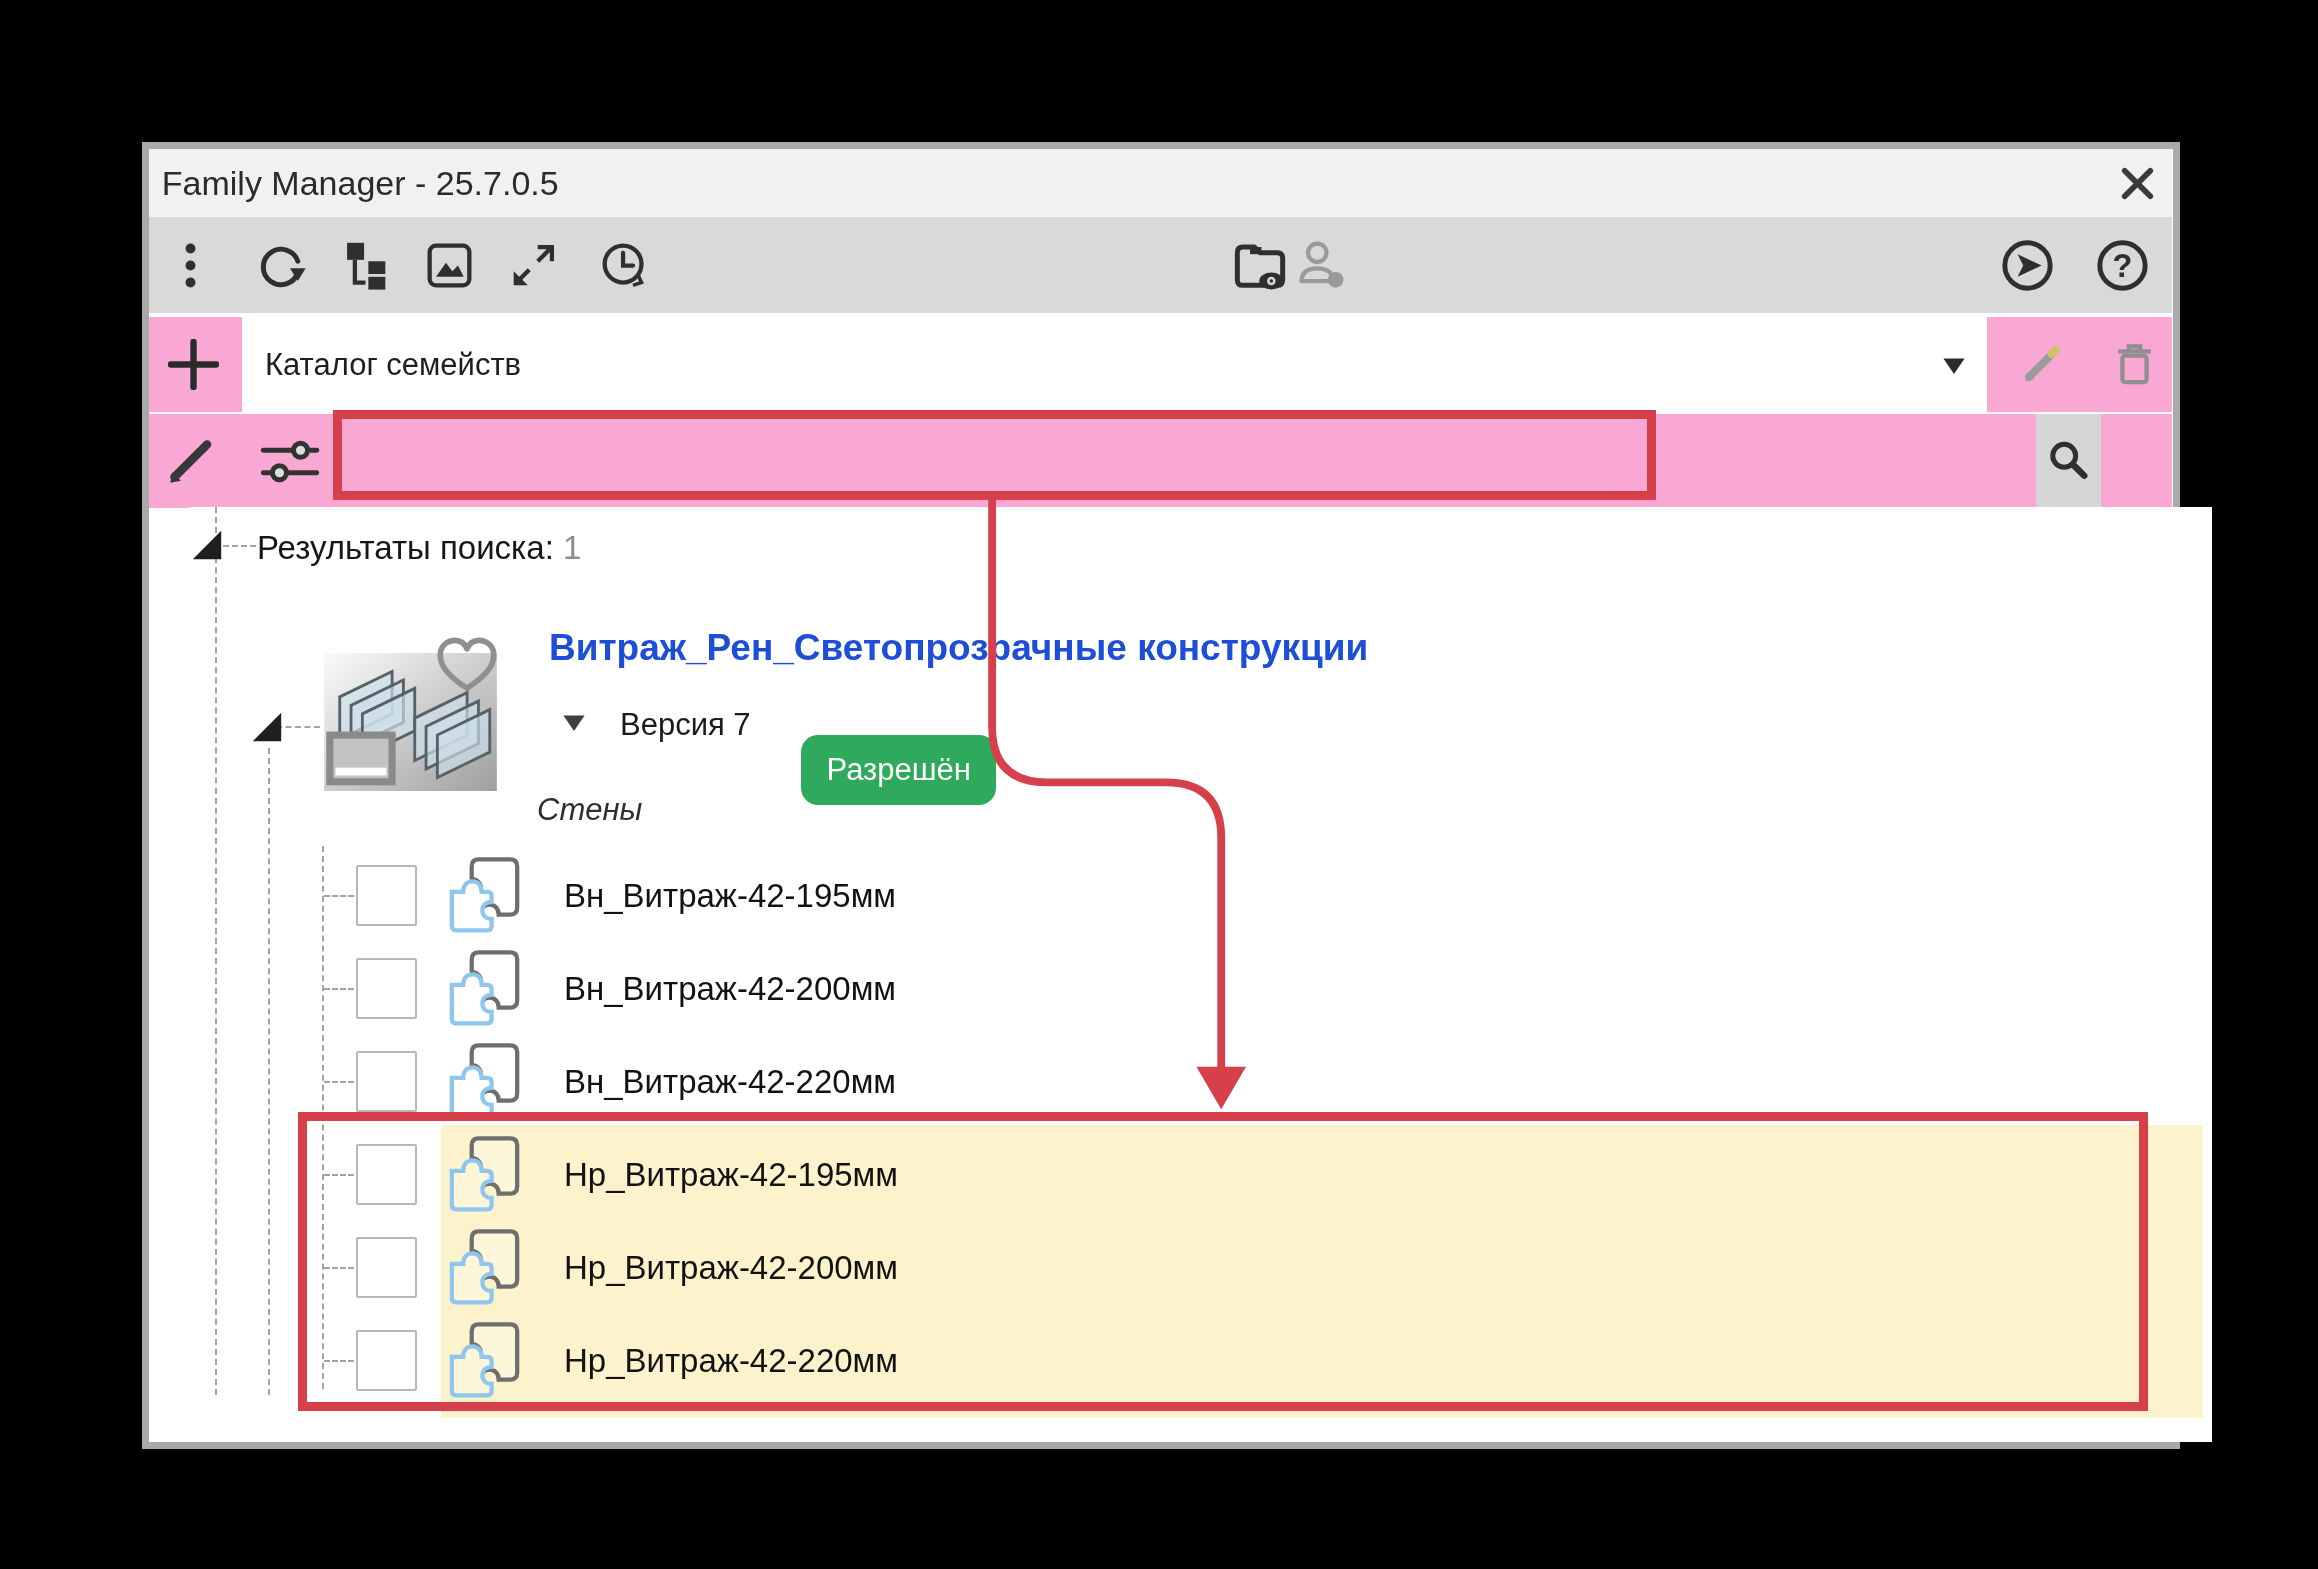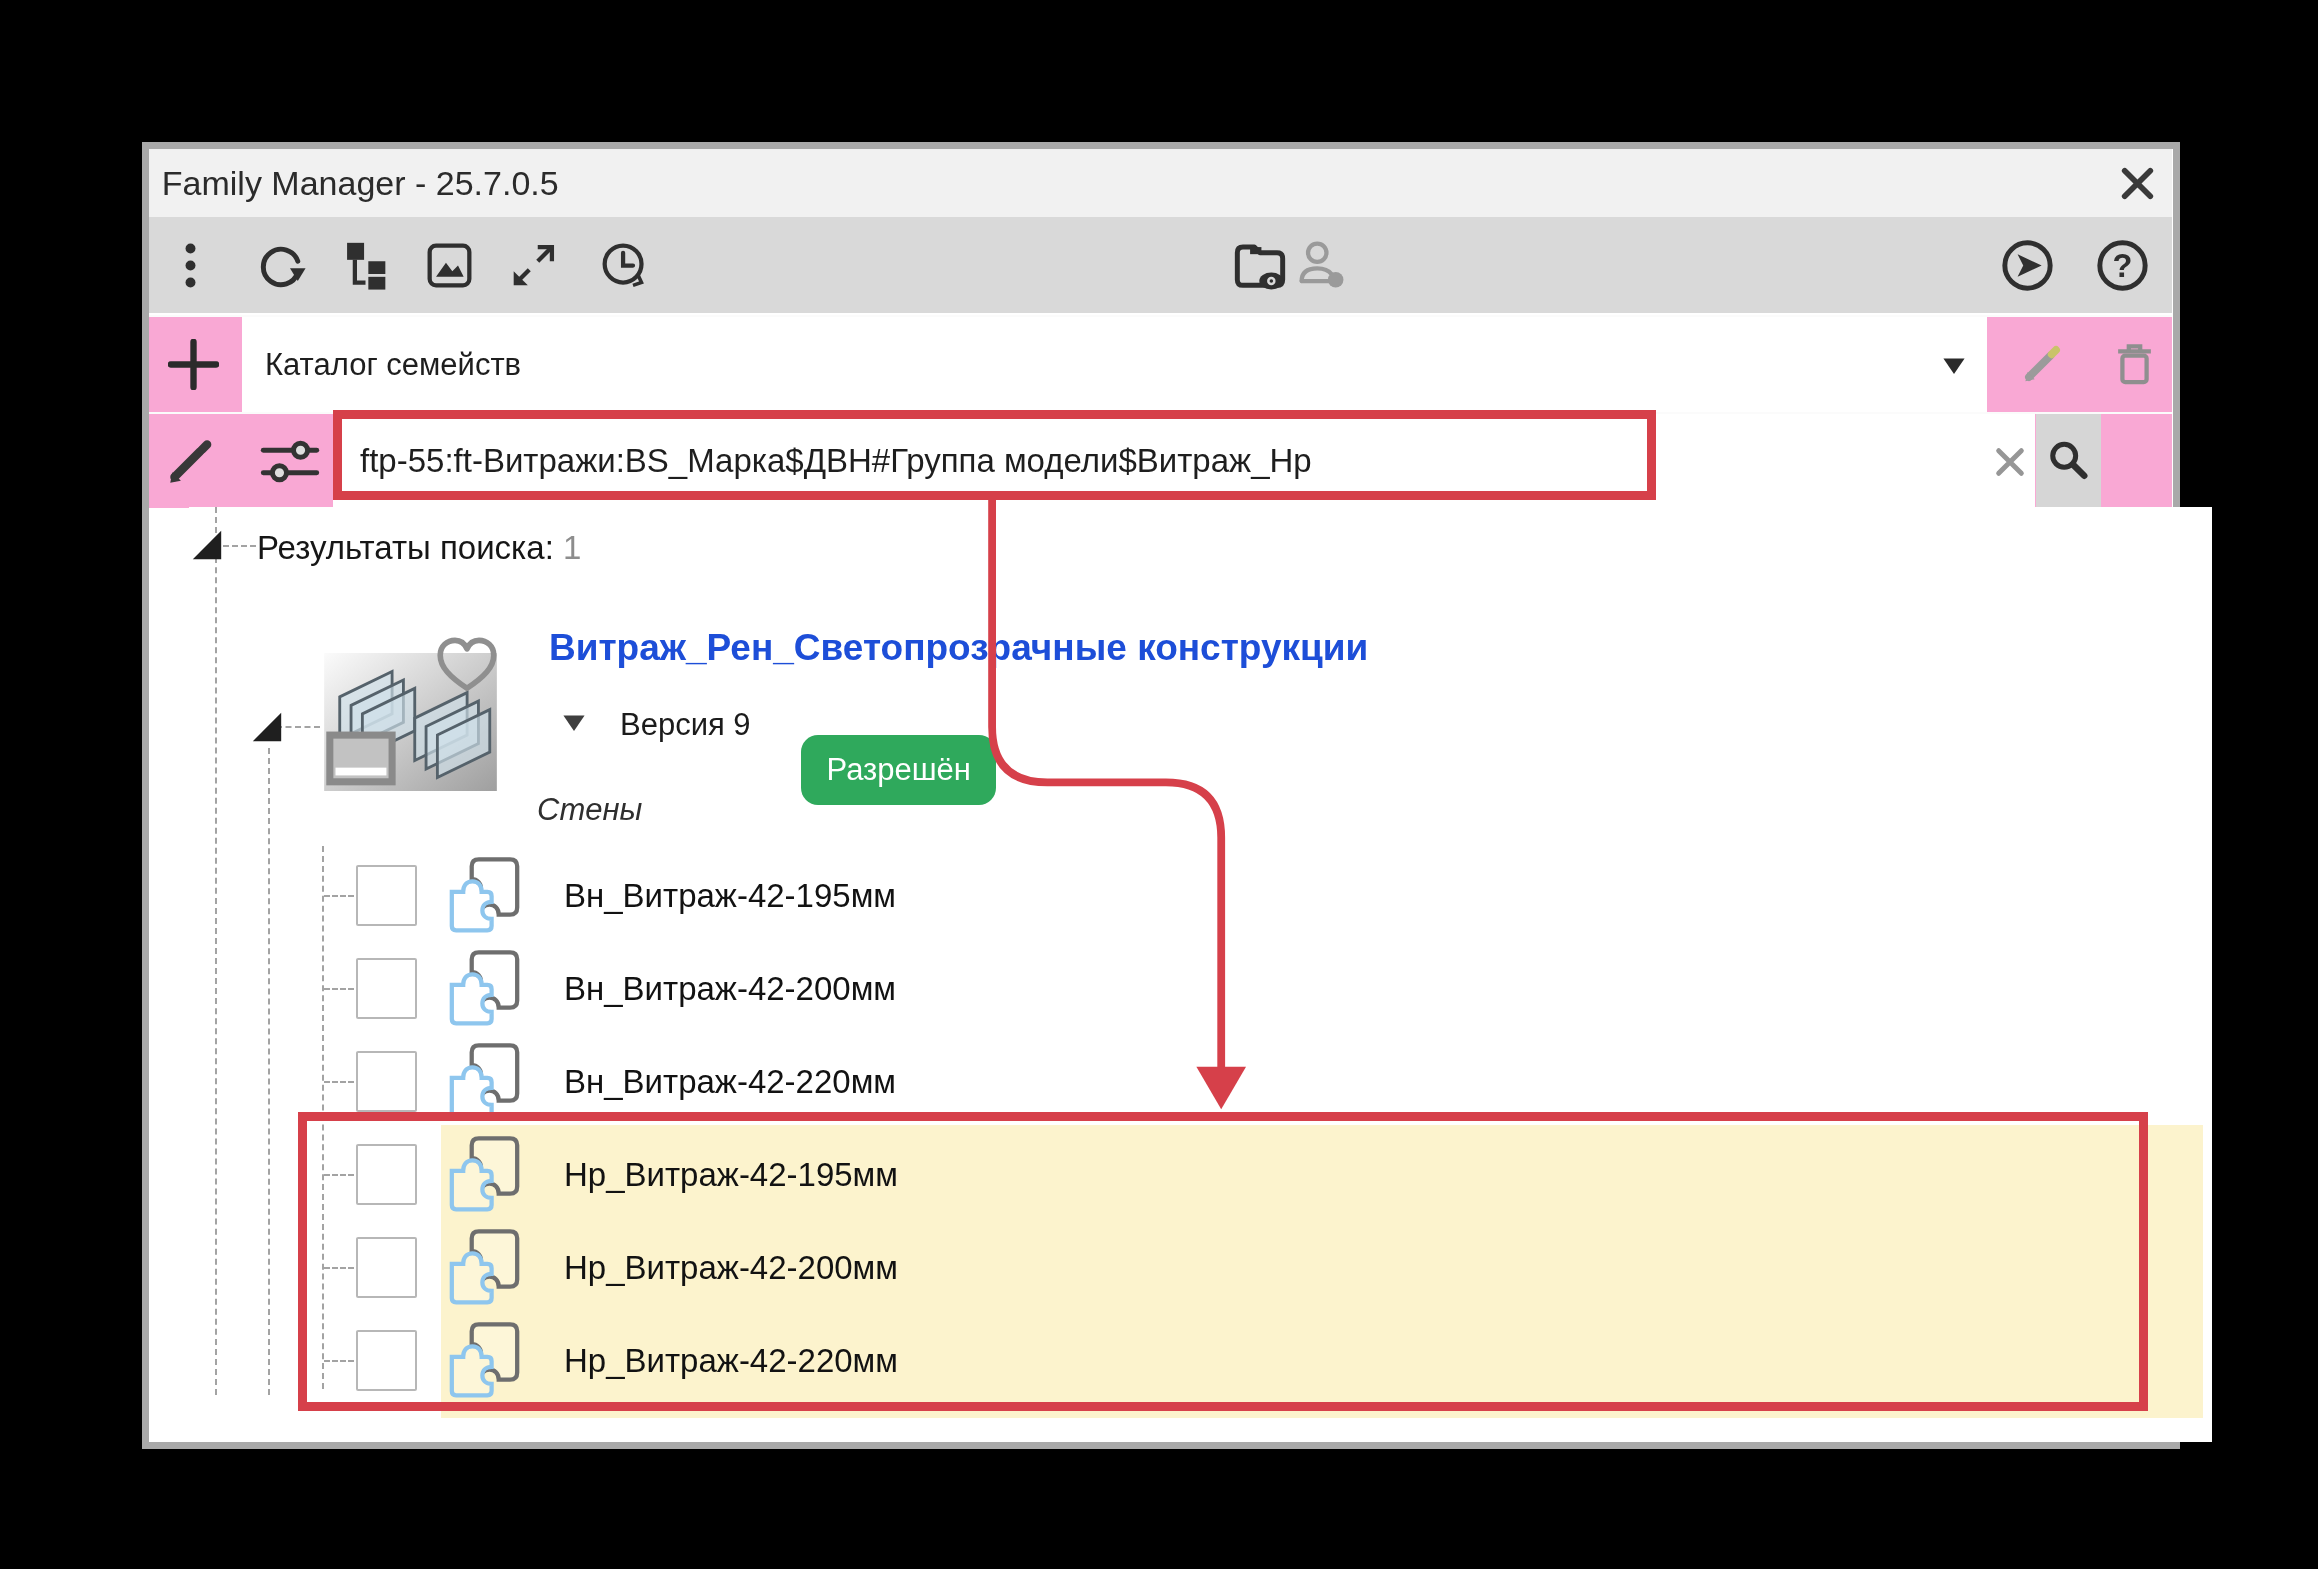--- a/index.html
+++ b/index.html
@@ -165,28 +165,20 @@
         </svg>
       </div>
       <div class="abs" style="left:111px;top:25px;width:60px;height:45px">
         <svg width="60" height="45" viewBox="0 0 84 64">
           <path d="M4 16 H80" stroke="#333" stroke-width="7" stroke-linecap="round"></path>
           <circle cx="57" cy="16" r="10" fill="#dedede" stroke="#333" stroke-width="7"></circle>
           <path d="M4 48 H80" stroke="#333" stroke-width="7" stroke-linecap="round"></path>
           <circle cx="27" cy="48" r="10" fill="#dedede" stroke="#333" stroke-width="7"></circle>
         </svg>
       </div>
-      <div class="searchinput">
-        <div class="val">ftp-55:ft-Витражи:BS_Марка$ДВН#Группа модели$Витраж_Нр</div>
-        <div class="abs" style="left:1660px;top:30.5px;width:34px;height:34px">
-          <svg width="34" height="34" viewBox="0 0 48 48">
-            <path d="M8 8 L40 40 M40 8 L8 40" stroke="#969696" stroke-width="7" stroke-linecap="round"></path>
-          </svg>
-        </div>
-      </div>
       <div class="magblock">
         <svg class="abs" style="left:11.4px;top:26px" width="43" height="43" viewBox="0 0 60 60">
           <circle cx="24" cy="22" r="16" stroke="#2f2f2f" stroke-width="7" fill="none"></circle>
           <path d="M36 34 L52 50" stroke="#2f2f2f" stroke-width="9" stroke-linecap="round"></path>
         </svg>
       </div>
     </div>
 
     <div class="tree">
 
@@ -244,21 +236,21 @@
         <svg width="62" height="58" viewBox="0 0 88 82">
           <path d="M44 74 C20 58 6 44 6 27 C6 14 16 6 27 6 C35 6 41 11 44 18 C47 11 53 6 61 6 C72 6 82 14 82 27 C82 44 68 58 44 74 Z" stroke="#8f8f8f" stroke-width="8" fill="none" stroke-linejoin="round"></path>
         </svg>
       </div>
       <div class="famtitle">Витраж_Рен_Светопрозрачные конструкции</div>
       <div class="abs" style="left:373px;top:207px;width:24px;height:18.4px">
         <svg width="24" height="18.4" viewBox="0 0 34 26">
           <polygon points="2,2 32,2 17,24" fill="#3f3f3f"></polygon>
         </svg>
       </div>
-      <div class="vertext">Версия 9</div>
+      <div class="vertext">Версия 7</div>
       <div class="badge">Разрешён</div>
       <div class="category">Стены</div>
 
       <div>
         <div class="checkbox" style="top:358px"></div>
         <svg class="abs" style="left:257px;top:348px" width="77" height="81" viewBox="0 0 108 114">
           <path d="M46 6 H90 Q100 6 100 16 V74 Q100 84 90 84 H74 C74 75 68 70 61 70 C54 70 48 75 48 84 H46 Q36 84 36 74 V60 C44 60 49 54 49 47 C49 40 44 34 36 34 V16 Q36 6 46 6 Z" stroke="#6e6e6e" stroke-width="6" fill="#fff"></path>
           <path d="M8 52 H24 C24 43 29 37 37 37 C45 37 50 43 50 52 H58 Q64 52 64 58 V66 C56 66 51 71 51 78 C51 85 56 90 64 90 V100 Q64 106 58 106 H14 Q8 106 8 100 Z" stroke="#8ec6ee" stroke-width="6" fill="#fff"></path>
         </svg>
         <div class="itemlabel" style="top:368px">Вн_Витраж-42-195мм</div>

